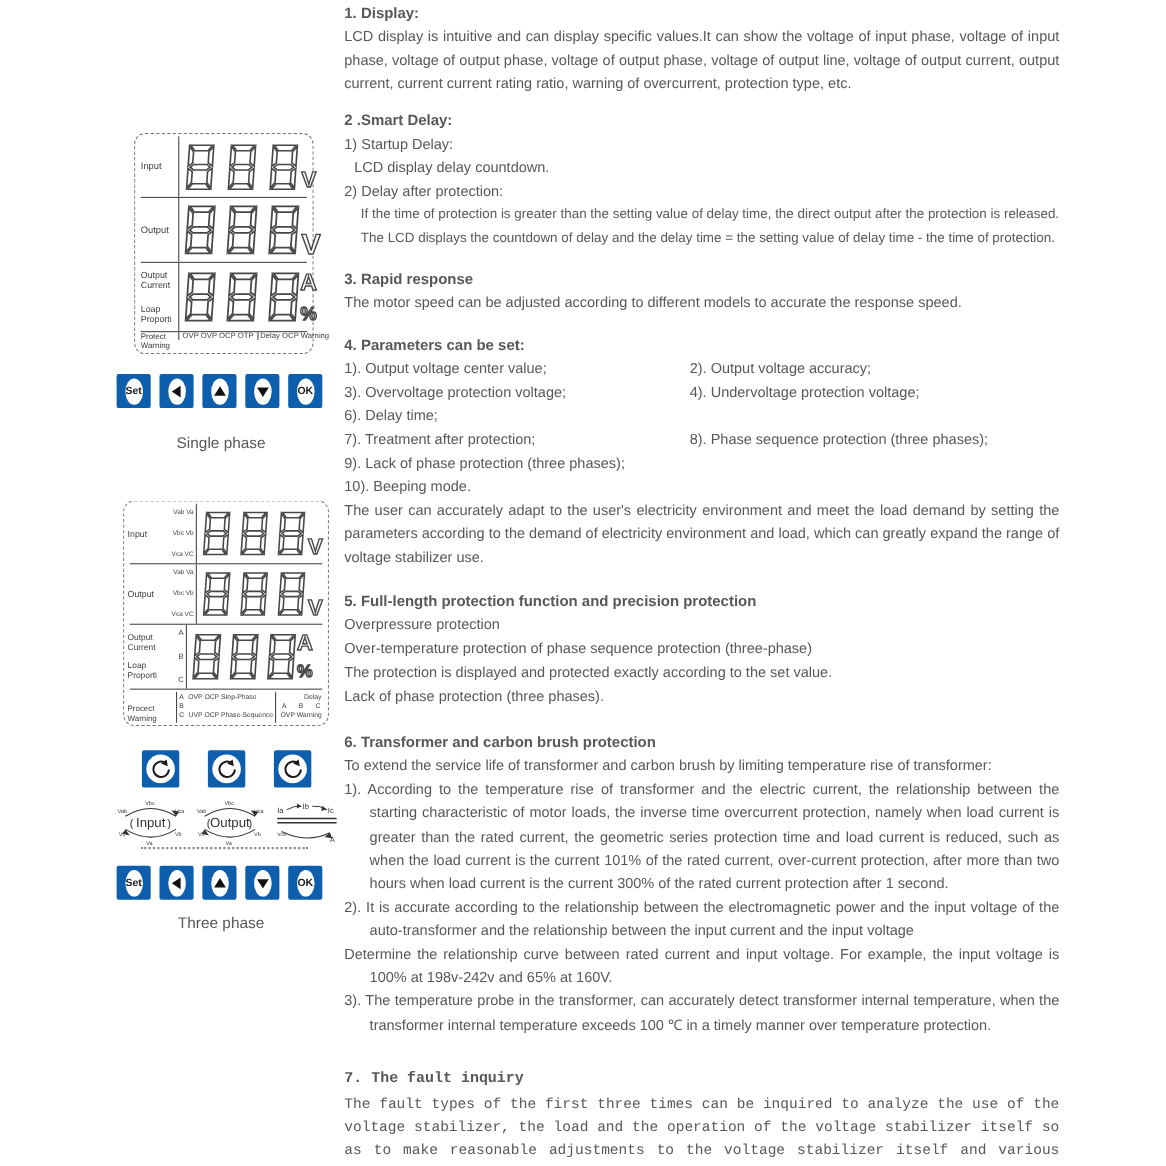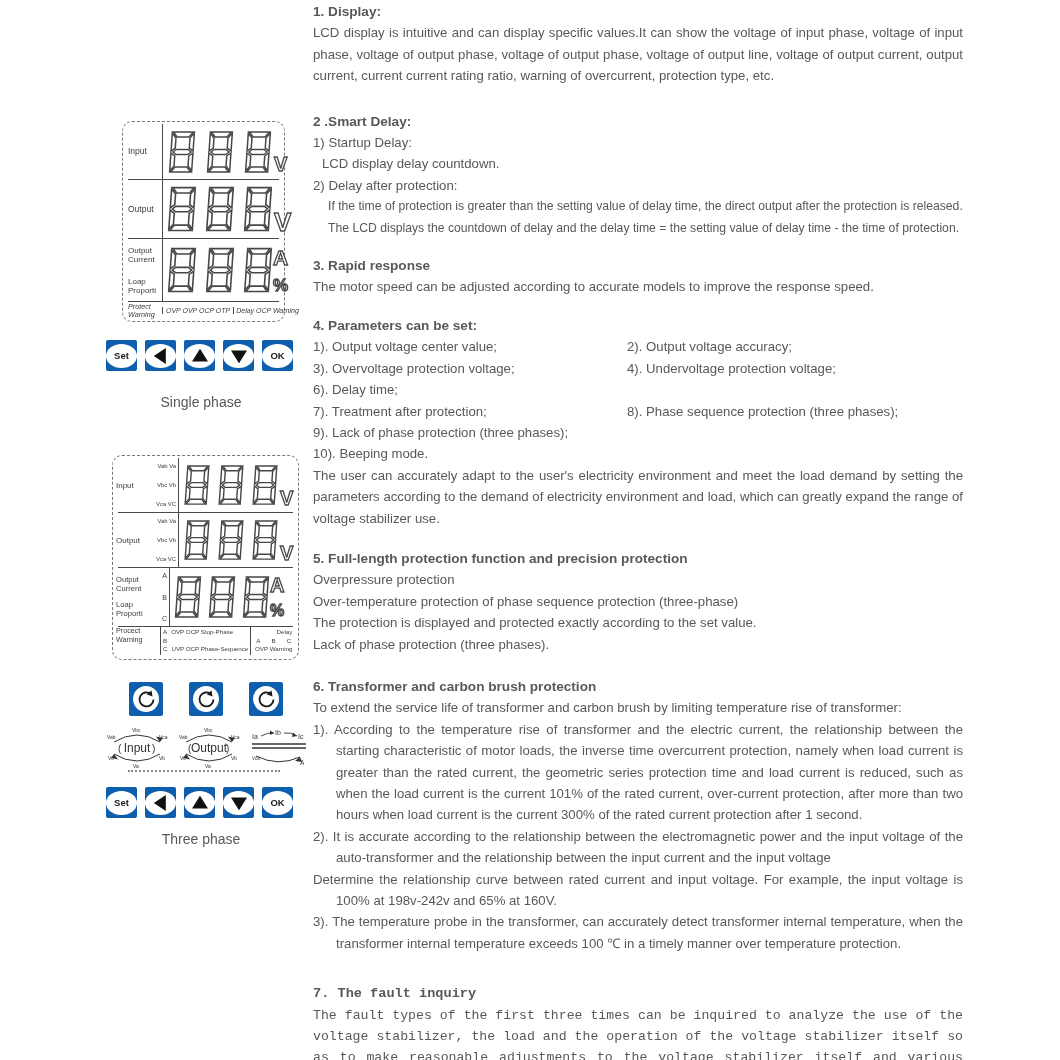--- a/index.html
+++ b/index.html
@@ -2,21 +2,21 @@
 <html><head>
 <meta charset="utf-8">
 <style>
   html,body{margin:0;padding:0;background:#ffffff;}
   body{font-family:"Liberation Sans", sans-serif;color:#57585a;}
   #page{position:relative;width:1060px;height:1060px;background:#fff;overflow:hidden;}
 
   
   #content{position:absolute;left:313px;top:1px;width:650px;font-size:13.2px;line-height:21.4px;}
   .sec-title{font-weight:bold;font-size:13.6px;}
-  .sec{margin-bottom:24px;}
+  .sec{margin-bottom:12px;}
   .sec.sec-2{margin-bottom:16px;}
   .sec.sec-3{margin-bottom:17px;}
   .sec.sec-4{margin-bottom:19px;}
   .sec.sec-5{margin-bottom:21px;}
   .sec.sec-6{margin-bottom:29px;}
   .sec.sec-7{margin-bottom:15px;font-family:Liberation Mono, monospace;}
   .blk.p{text-align:justify;}
   .blk.indent{padding-left:9px;}
   .blk.small{font-size:12.2px;padding-left:15px;}
   .blk.hang{padding-left:23px;text-indent:-23px;text-align:justify;}
@@ -32,45 +32,45 @@
   .hr{border-top:1.6px solid #4a4a4a;margin:0 2px;}
   .lab{width:36px;flex:none;font-size:8.5px;color:#3c3c3c;line-height:9px;padding-left:2px;box-sizing:border-box;}
   .lab.multi{display:flex;flex-direction:column;justify-content:space-around;align-self:stretch;font-size:8px;}
   .main{flex:1;border-left:1.8px solid #4a4a4a;align-self:stretch;display:flex;align-items:center;padding-left:4px;}
   .digits{display:flex;align-items:center;}
   .digits svg{display:block;}
   .unit{font-weight:bold;color:#fff;-webkit-text-stroke:1.3px #4a4a4a;line-height:1;}
   .unitcol{display:flex;flex-direction:column;justify-content:space-around;align-self:stretch;padding:3px 0;}
 
   
-  .s-row4{display:flex;align-items:center;flex:1;font-style:italic;}
+  .s-row4{display:flex;align-items:flex-start;flex:1;}
   .s-lab4{width:36px;flex:none;font-size:7.2px;line-height:8px;color:#3c3c3c;display:flex;flex-direction:column;justify-content:center;padding-left:2px;box-sizing:border-box;}
   .s-mid{border-left:1.6px solid #4a4a4a;font-size:7px;color:#3c3c3c;display:flex;align-items:center;padding:0 3px;white-space:nowrap;}
   .s-right{border-left:1.6px solid #4a4a4a;font-size:7px;color:#3c3c3c;display:flex;align-items:center;padding:0 2px;white-space:nowrap;}
 
   
   .t-lab{width:32px;flex:none;font-size:8px;color:#3c3c3c;}
   .t-phases{width:30px;flex:none;font-size:5.9px;color:#3c3c3c;display:flex;flex-direction:column;justify-content:space-between;align-self:stretch;padding:5px 2px 5px 0;box-sizing:border-box;text-align:right;}
   .t-lab-multi{width:40px;flex:none;font-size:7.6px;line-height:8.4px;color:#3c3c3c;display:flex;flex-direction:column;justify-content:space-around;align-self:stretch;padding:4px 0;box-sizing:border-box;}
   .t-abc{width:13px;flex:none;font-size:7px;color:#3c3c3c;display:flex;flex-direction:column;justify-content:space-between;align-self:stretch;padding:4px 2px 4px 0;box-sizing:border-box;text-align:right;}
-  .t-row4{display:flex;align-items:flex-start;flex:1;}
+  .t-row4{display:flex;align-items:flex-end;flex:1;}
   .t-lab4{width:44px;flex:none;font-size:7.2px;line-height:8.5px;color:#3c3c3c;display:flex;flex-direction:column;justify-content:center;}
   .t-mid{border-left:1.6px solid #4a4a4a;flex:1;font-size:6.2px;line-height:8.6px;color:#3c3c3c;padding:1px 2px;white-space:nowrap;display:flex;flex-direction:column;justify-content:space-between;}
   .t-mid .mr{display:flex;gap:4px;}
   .t-right{border-left:1.6px solid #4a4a4a;width:46px;flex:none;font-size:6.2px;line-height:8.6px;color:#3c3c3c;display:flex;flex-direction:column;justify-content:space-between;padding:1px 2px;box-sizing:border-box;}
   .t-right .r1{text-align:right;padding-right:2px;}
   .t-right .r2{display:flex;justify-content:space-between;padding:0 3px;}
   .t-right .r3{text-align:center;}
 
   
   .btn-row{position:absolute;display:flex;gap:8px;}
   #btn-row-1{left:106px;top:340px;}
   #btn-row-2{left:106px;top:787px;}
   .pbtn{width:31px;height:31px;background:#0d5ead;border-radius:2px;display:flex;align-items:center;justify-content:center;cursor:pointer;}
-  .pbtn .circ{width:31px;height:24px;background:#fff;border-radius:50%;display:flex;align-items:center;justify-content:center;font-size:9.5px;font-weight:bold;color:#1a1a1a;}
+  .pbtn .circ{width:16px;height:24px;background:#fff;border-radius:50%;display:flex;align-items:center;justify-content:center;font-size:9.5px;font-weight:bold;color:#1a1a1a;}
   .caption{position:absolute;left:106px;width:190px;text-align:center;font-size:14px;color:#57585a;}
   #caption-single{top:394px;}
   #caption-three{top:831px;}
 
   .knob-row{position:absolute;left:129px;top:682px;display:flex;gap:26px;}
   .knob{width:34px;height:34px;background:#0d5ead;border-radius:2px;display:flex;align-items:center;justify-content:center;cursor:pointer;}
   .knob .kcirc{width:26px;height:26px;background:#fff;border-radius:50%;display:flex;align-items:center;justify-content:center;}
 
   #ellipse-row{position:absolute;left:104px;top:726px;display:flex;align-items:center;gap:4px;}
   .dash-sep{position:absolute;left:128px;top:770px;width:152px;border-top:2px dotted #8a8a8a;}
@@ -510,21 +510,21 @@
       <section class="sec sec-2">
         <div class="sec-title">2 .Smart Delay:</div>
         <div class="blk line">1) Startup Delay:</div>
         <div class="blk indent">LCD display delay countdown.</div>
         <div class="blk line">2) Delay after protection:</div>
         <div class="blk small">If the time of protection is greater than the setting value of delay time, the direct output after the protection is released.</div>
         <div class="blk small">The LCD displays the countdown of delay and the delay time = the setting value of delay time - the time of protection.</div>
       </section>
       <section class="sec sec-3">
         <div class="sec-title">3. Rapid response</div>
-        <div class="blk p">The motor speed can be adjusted according to accurate models to improve the response speed.</div>
+        <div class="blk p">The motor speed can be adjusted according to different models to accurate the response speed.</div>
       </section>
       <section class="sec sec-4">
         <div class="sec-title">4. Parameters can be set:</div>
         <div class="blk pair">
           <span class="pl">1). Output voltage center value;</span>
           <span class="pr">2). Output voltage accuracy;</span>
         </div>
         <div class="blk pair">
           <span class="pl">3). Overvoltage protection voltage;</span>
           <span class="pr">4). Undervoltage protection voltage;</span>

